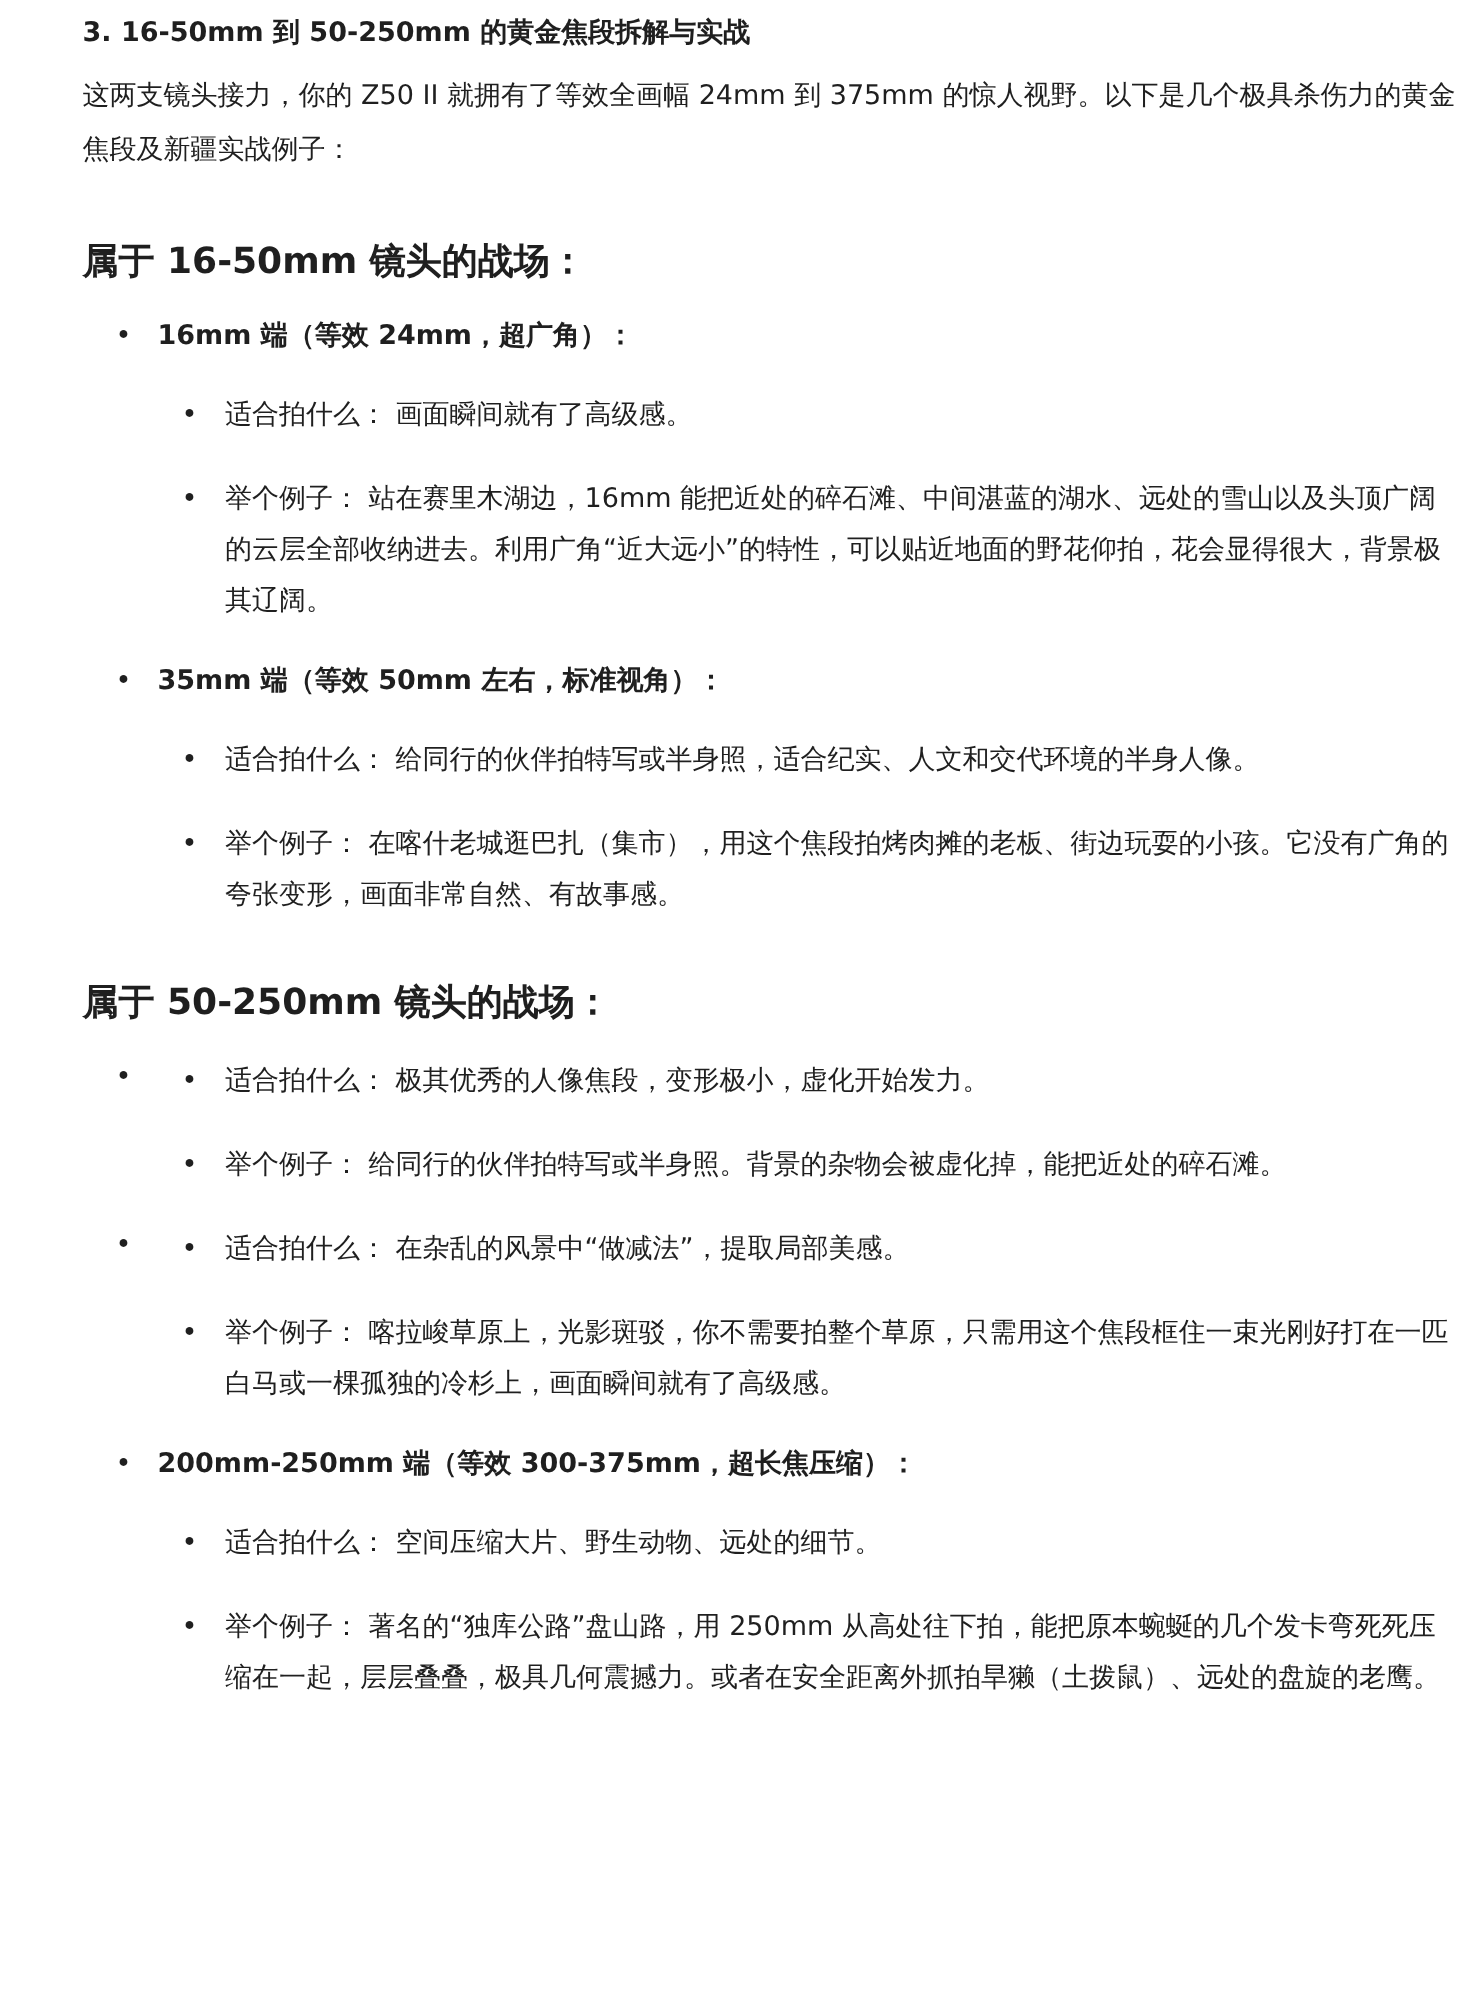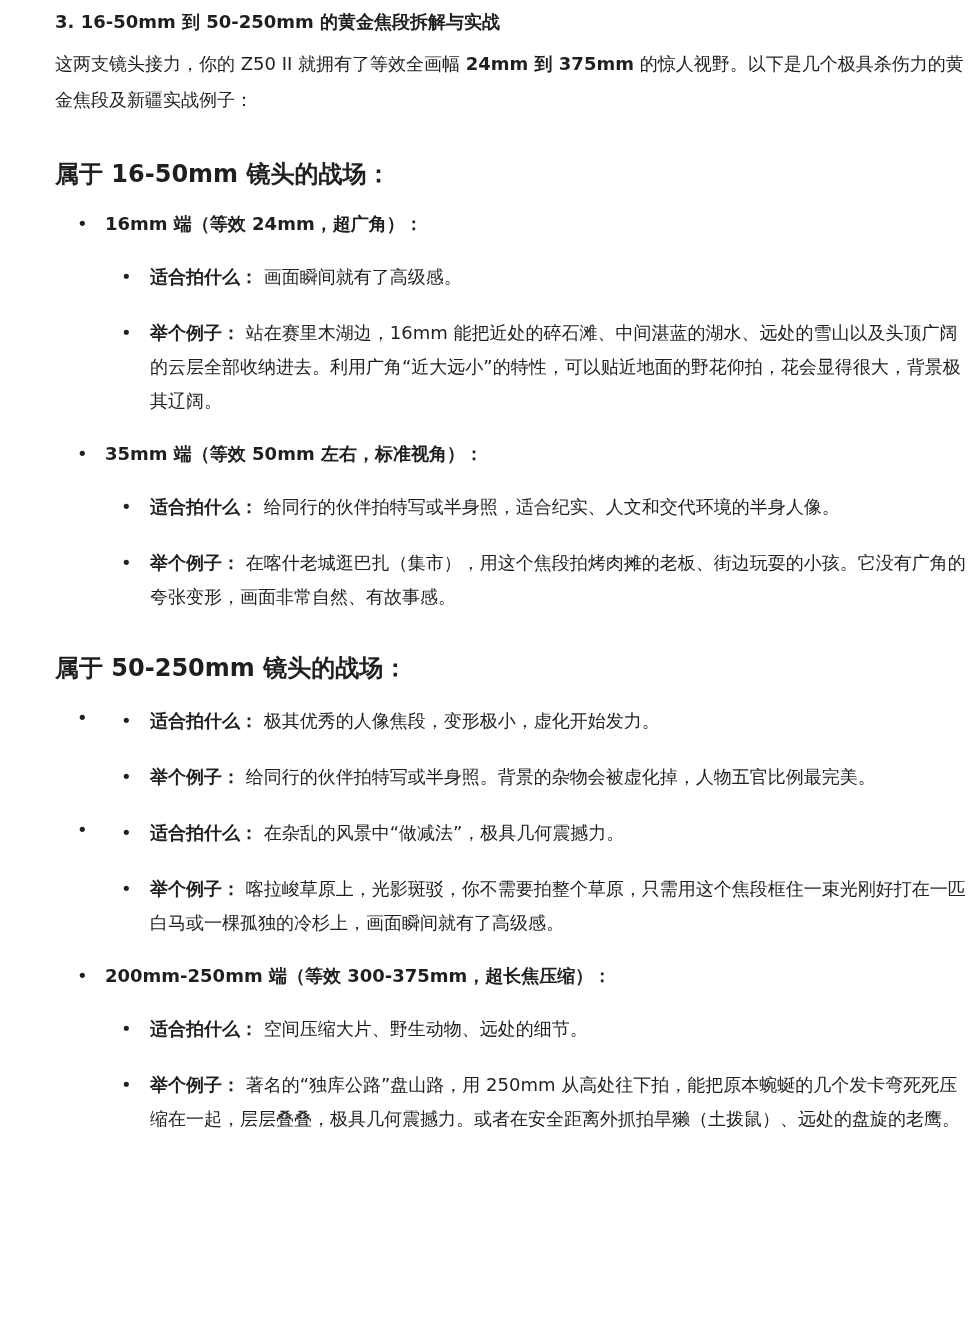--- a/index.html
+++ b/index.html
@@ -12,21 +12,21 @@
   h3 { margin:0; font-size:18px; font-weight:bold; line-height:28px; }
   p.intro { margin:10px 0 0 0; line-height:36px; width:920px; }
   h4 { margin:42px 0 0 0; font-size:24px; font-weight:bold; line-height:28px; }
   h4.second { margin-top:40px; }
   ul { list-style:none; margin:0; padding:0; }
   li.l1 { position:relative; padding-left:50px; margin-top:22px; }
   li.l1 > .bullet { position:absolute; left:22px; top:0; line-height:28px; font-size:18px; }
   li.l1 > .title { font-weight:bold; line-height:28px; display:block; }
   li.l2 { position:relative; padding-left:95px; margin-top:22px; margin-left:-50px; line-height:34px; width:825px; }
   li.l2 > .bullet { position:absolute; left:66px; top:0; line-height:34px; }
-  .b { font-weight:bold;text-align:right; }
+  .b { font-weight:normal;text-align:right; }
 </style>
 </head>
 <body>
 
 <div class="page">
   <h3>3. 16-50mm 到 50-250mm 的黄金焦段拆解与实战</h3>
   <p class="intro"><span>这两支镜头接力，你的 Z50 II 就拥有了等效全画幅 </span><span class="b">24mm 到 375mm</span><span> 的惊人视野。以下是几个极具杀伤力的黄金焦段及新疆实战例子：</span></p>
 
   <h4>属于 16-50mm 镜头的战场：</h4>
   <ul>
@@ -47,27 +47,27 @@
       </ul>
     </li>
   </ul>
 
   <h4 class="second">属于 50-250mm 镜头的战场：</h4>
   <ul>
     <li class="l1">
       <span class="bullet">•</span>
       <ul>
         <li class="l2"><span class="bullet">•</span><span class="b">适合拍什么：</span><span> 极其优秀的人像焦段，变形极小，虚化开始发力。</span></li>
-        <li class="l2"><span class="bullet">•</span><span class="b">举个例子：</span><span> 给同行的伙伴拍特写或半身照。背景的杂物会被虚化掉，人物五官比例最完美。</span></li>
+        <li class="l2"><span class="bullet">•</span><span class="b">举个例子：</span><span> 给同行的伙伴拍特写或半身照。背景的杂物会被虚化掉，能把近处的碎石滩。</span></li>
       </ul>
     </li>
     <li class="l1">
       <span class="bullet">•</span>
       <ul>
-        <li class="l2"><span class="bullet">•</span><span class="b">适合拍什么：</span><span> 在杂乱的风景中“做减法”，极具几何震撼力。</span></li>
+        <li class="l2"><span class="bullet">•</span><span class="b">适合拍什么：</span><span> 在杂乱的风景中“做减法”，提取局部美感。</span></li>
         <li class="l2"><span class="bullet">•</span><span class="b">举个例子：</span><span> 喀拉峻草原上，光影斑驳，你不需要拍整个草原，只需用这个焦段框住一束光刚好打在一匹白马或一棵孤独的冷杉上，画面瞬间就有了高级感。</span></li>
       </ul>
     </li>
     <li class="l1">
       <span class="bullet">•</span>
       <span class="title">200mm-250mm 端（等效 300-375mm，超长焦压缩）：</span>
       <ul>
         <li class="l2"><span class="bullet">•</span><span class="b">适合拍什么：</span><span> 空间压缩大片、野生动物、远处的细节。</span></li>
         <li class="l2"><span class="bullet">•</span><span class="b">举个例子：</span><span> 著名的“独库公路”盘山路，用 250mm 从高处往下拍，能把原本蜿蜒的几个发卡弯死死压缩在一起，层层叠叠，极具几何震撼力。或者在安全距离外抓拍旱獭（土拨鼠）、远处的盘旋的老鹰。</span></li>
       </ul>

